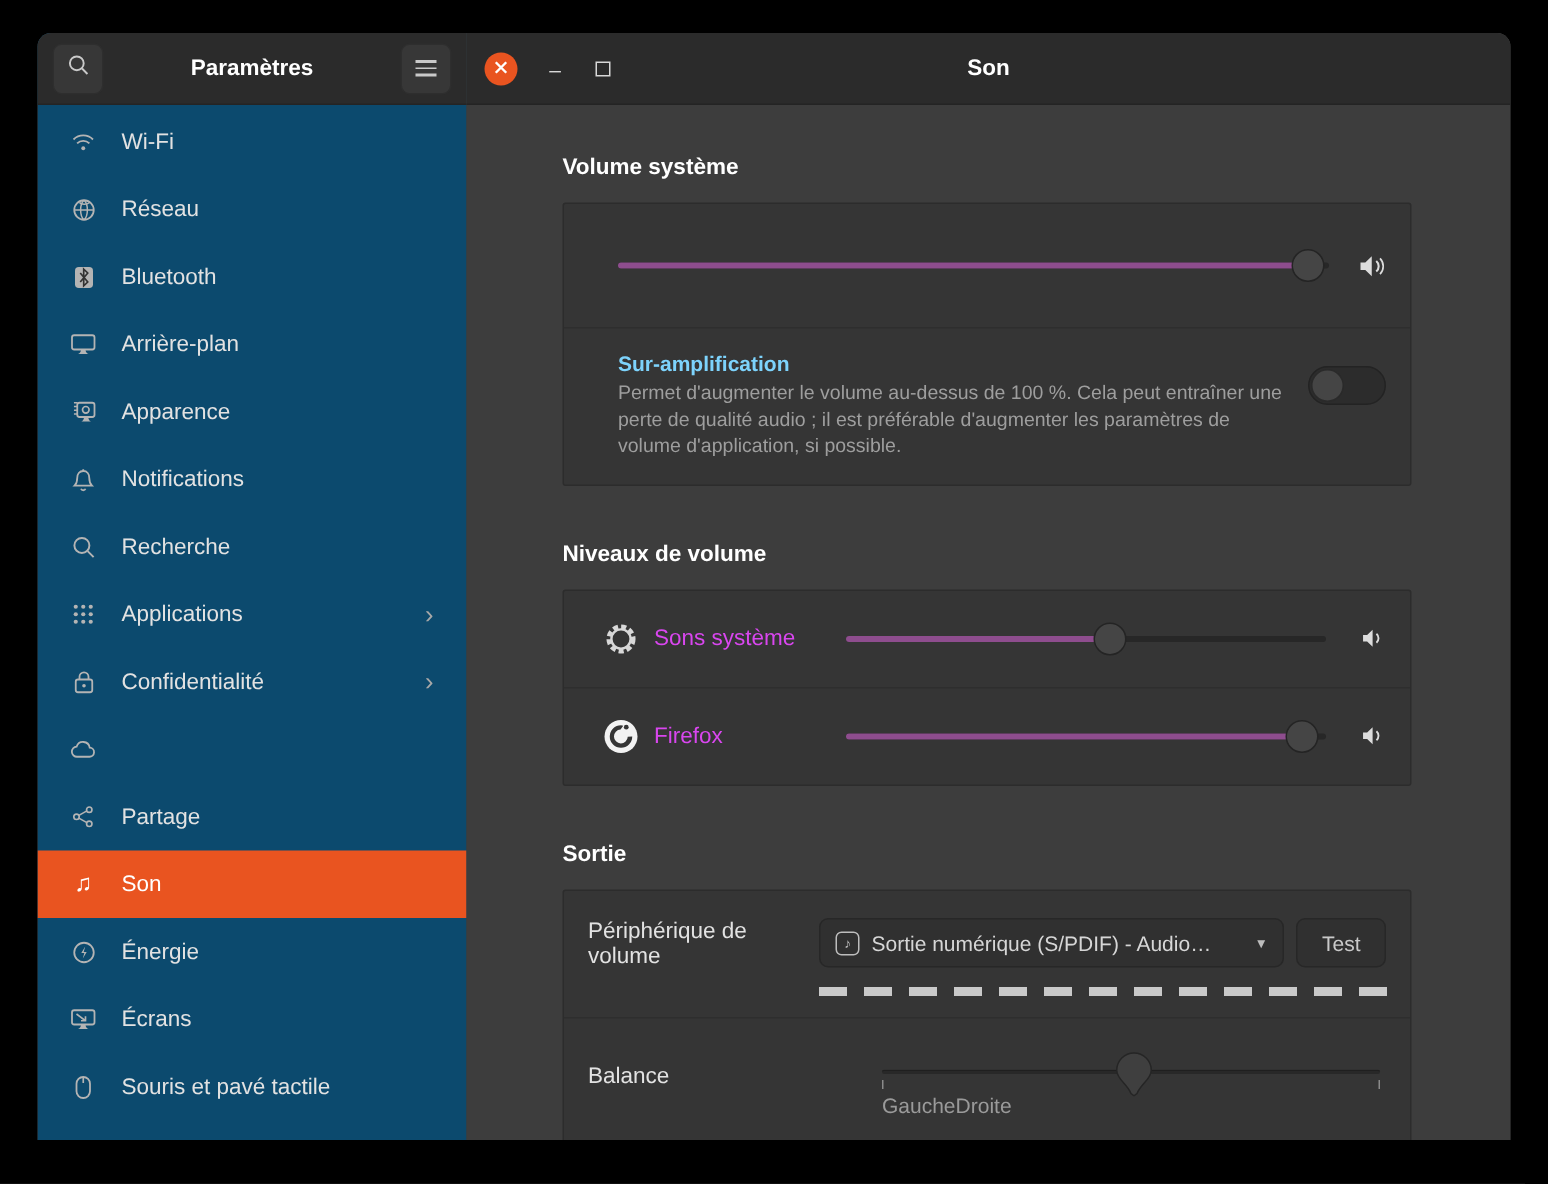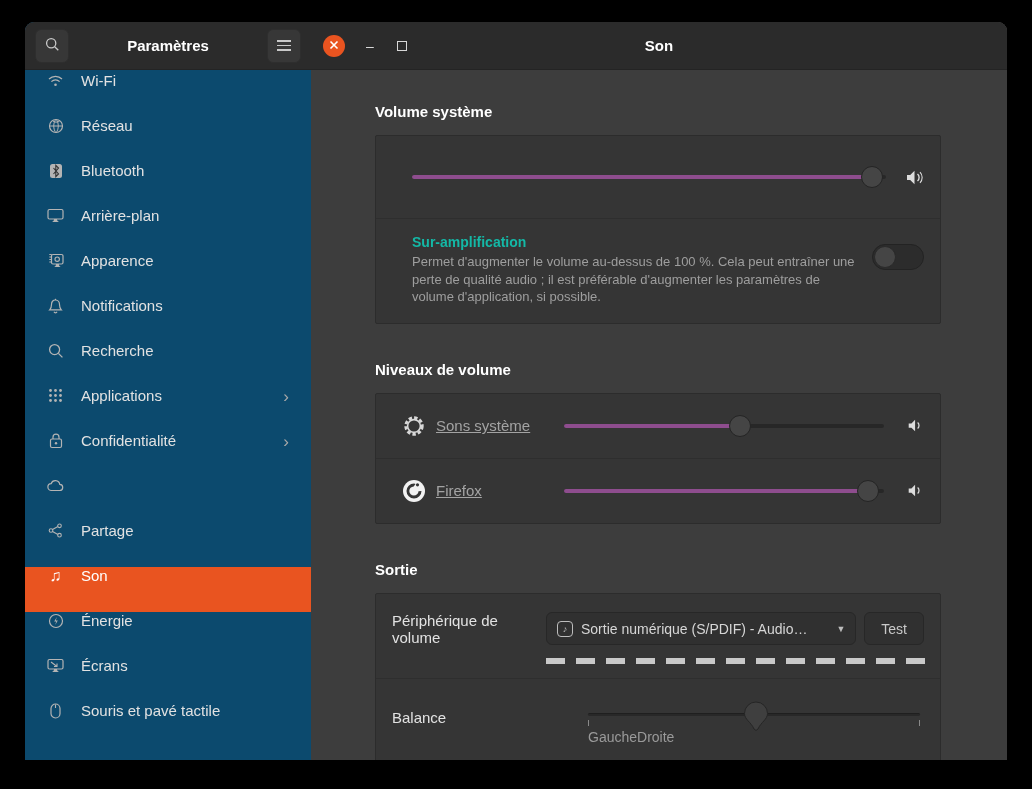--- a/index.html
+++ b/index.html
@@ -7,21 +7,21 @@
   .window { position:absolute; left:25px; top:22px; width:982px; height:738px; display:flex; border-radius:9px 9px 0 0; overflow:hidden; background:#3d3d3d; }
 
   
   .sidebar { width:286px; background:#0c4a6e; display:flex; flex-direction:column; flex-shrink:0; }
   .sidebar-header { height:48px; background:#2b2b2b; border-bottom:1px solid #242424; display:flex; align-items:center; justify-content:space-between; padding:0 10px; }
   .icon-btn { width:34px; height:34px; border-radius:6px; background:#373737; border:1px solid #2e2e2e; display:flex; align-items:center; justify-content:center; color:#c9c9c9; font-size:15px; }
   .sidebar-title { color:#fff; font-weight:bold; font-size:15px; }
   .hamburger { display:flex; flex-direction:column; gap:3px; }
   .hamburger span { display:block; width:14px; height:1.5px; background:#c9c9c9; }
   .sidebar-list { flex:1; padding-top:2px; }
-  .side-item { height:45px; display:flex; padding:0 22px; color:#e2e2e2; font-size:15px; cursor:pointer; }
+  .side-item { height:45px; display:flex; align-items:center; padding:0 22px; color:#e2e2e2; font-size:15px; cursor:pointer; }
   .side-item .sicon { width:17px; height:17px; margin-right:17px; display:flex; align-items:center; justify-content:center; color:#b4b4b4; flex-shrink:0; }
   .side-item .slabel { flex:1; }
   .side-item .chev { color:#a8a8a8; font-size:17px; }
   .side-item.selected { background:#E95420; color:#fff; }
   .side-item.selected .sicon { color:#fff; }
   .note-glyph { font-size:16px; line-height:1; }
 
   
   .content { flex:1; display:flex; flex-direction:column; background:#3d3d3d; }
   .titlebar { height:48px; background:#2b2b2b; border-bottom:1px solid #242424; display:flex; align-items:center; position:relative; padding:0 12px; flex-shrink:0; }
@@ -40,28 +40,28 @@
   .vol-fill { position:absolute; left:0; top:0; bottom:0; background:#8e4d8e; border-radius:2px; }
   .vol-handle { position:absolute; right:-11px; top:50%; transform:translateY(-50%); width:22px; height:22px; border-radius:50%; background:#454545; border:1px solid #242424; }
   .speaker { width:22px; display:flex; justify-content:center; flex-shrink:0; }
 
   .main-slider-row { height:82px; display:flex; align-items:center; padding:0 14px 0 36px; gap:18px; }
 
   .divider { height:1px; background:#2e2e2e; }
 
   .overamp { display:flex; padding:15px 16px 17px 36px; gap:14px; }
   .overamp-text { flex:1; }
-  .overamp-title { color:#14b8a6; font-weight:bold; font-size:14px; margin-bottom:3px; }
+  .overamp-title { color:#7dd3fc; font-weight:bold; font-size:14px; margin-bottom:3px; }
   .overamp-desc { color:#9e9e9e; font-size:13px; line-height:1.35; max-width:468px; }
   .toggle { width:52px; height:26px; border-radius:13px; background:#2c2c2c; border:1px solid #232323; position:relative; margin-top:10px; flex-shrink:0; }
   .toggle .knob { position:absolute; left:1px; top:1px; width:22px; height:22px; border-radius:50%; background:#454545; border:1px solid #2a2a2a; }
 
   .level-row { height:64px; display:flex; align-items:center; padding:0 14px 0 26px; }
   .level-icon { width:24px; height:24px; margin-right:10px; display:flex; align-items:center; justify-content:center; flex-shrink:0; }
-  .level-label { color:#a3a3a3; font-size:15px; width:128px; flex-shrink:0;text-decoration:underline; }
+  .level-label { color:#d946ef; font-size:15px; width:128px; flex-shrink:0; }
   .level-row .vol-track { margin-right:20px; }
 
   .out-row1 { padding:18px 16px 8px 16px; display:flex; align-items:center; }
   .out-label { color:#e2e2e2; font-size:15px; width:154px; flex-shrink:0; }
   .dropdown { height:33px; width:312px; background:#303030; border:1px solid #272727; border-radius:6px; display:flex; align-items:center; padding:0 10px; gap:8px; }
   .dd-icon { width:16px; height:16px; border:1.2px solid #bdbdbd; border-radius:4px; color:#bdbdbd; font-size:9px; display:flex; align-items:center; justify-content:center; flex-shrink:0; }
   .dd-text { color:#d6d6d6; font-size:14px; white-space:nowrap; overflow:hidden; flex:1; }
   .dd-arrow { color:#bdbdbd; font-size:9px; }
   .test-btn { height:33px; width:60px; margin-left:8px; background:#303030; border:1px solid #272727; border-radius:6px; color:#c9c9c9; font-size:14px; display:flex; align-items:center; justify-content:center; }
   .meter { margin:4px 16px 14px 170px; height:6px; width:380px;

